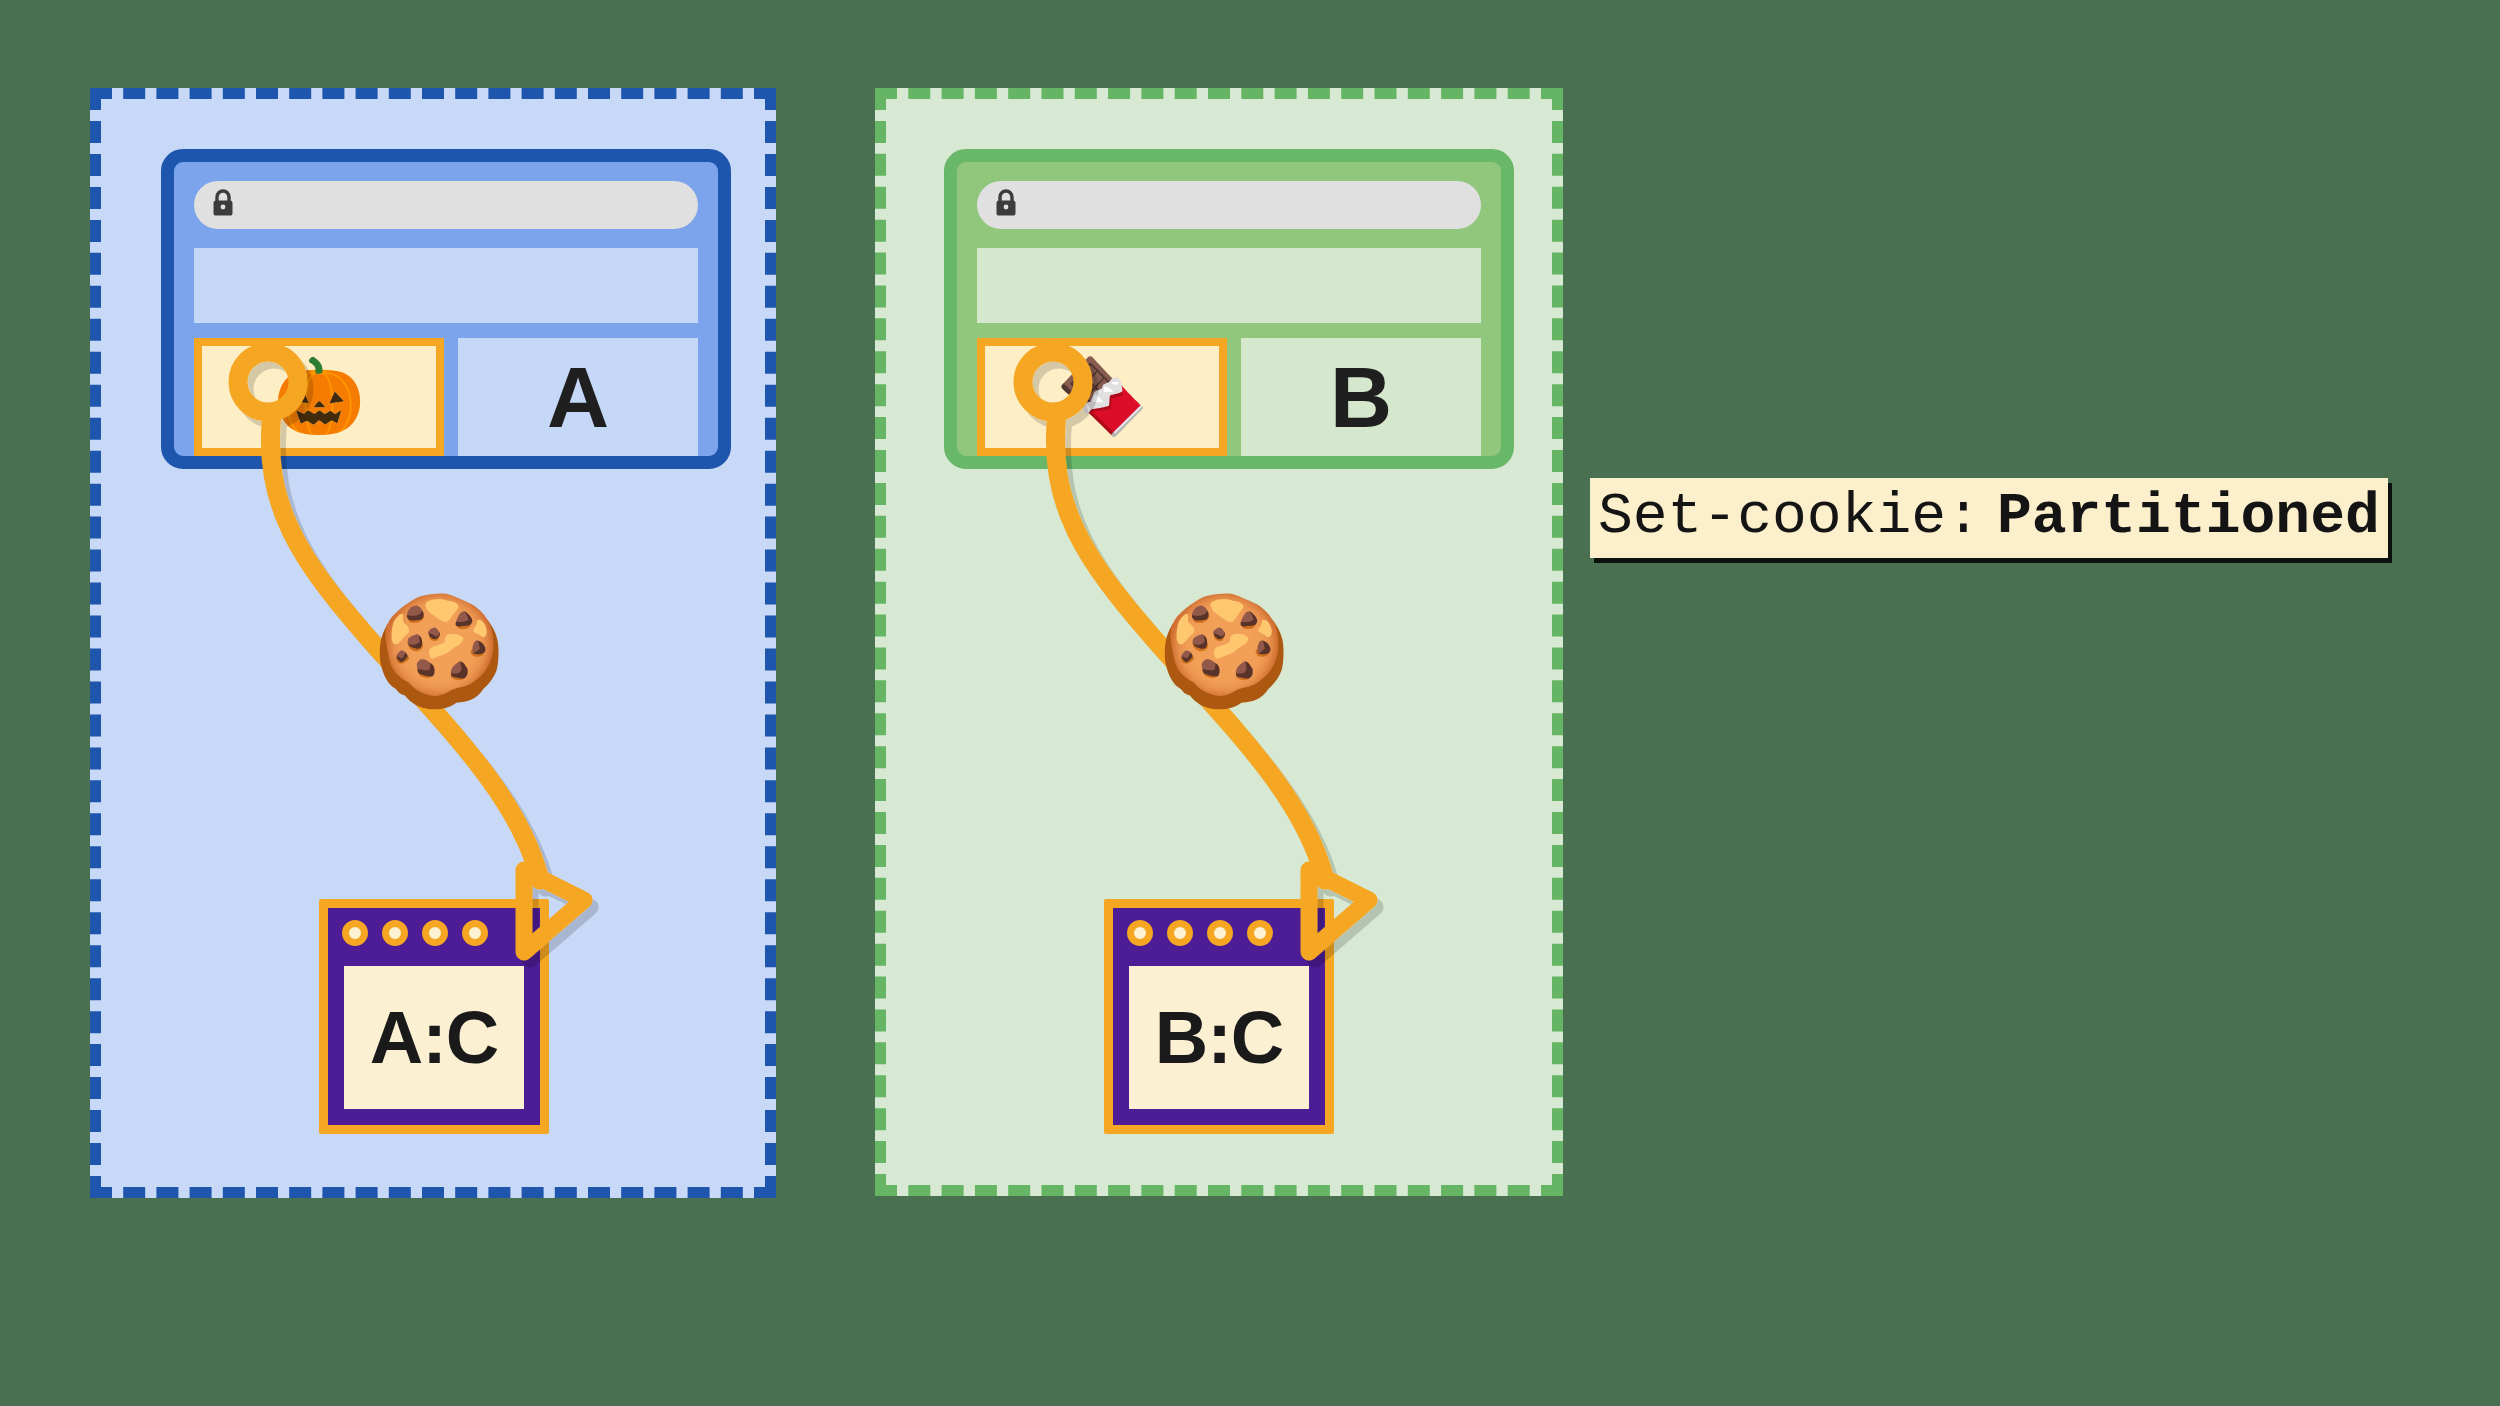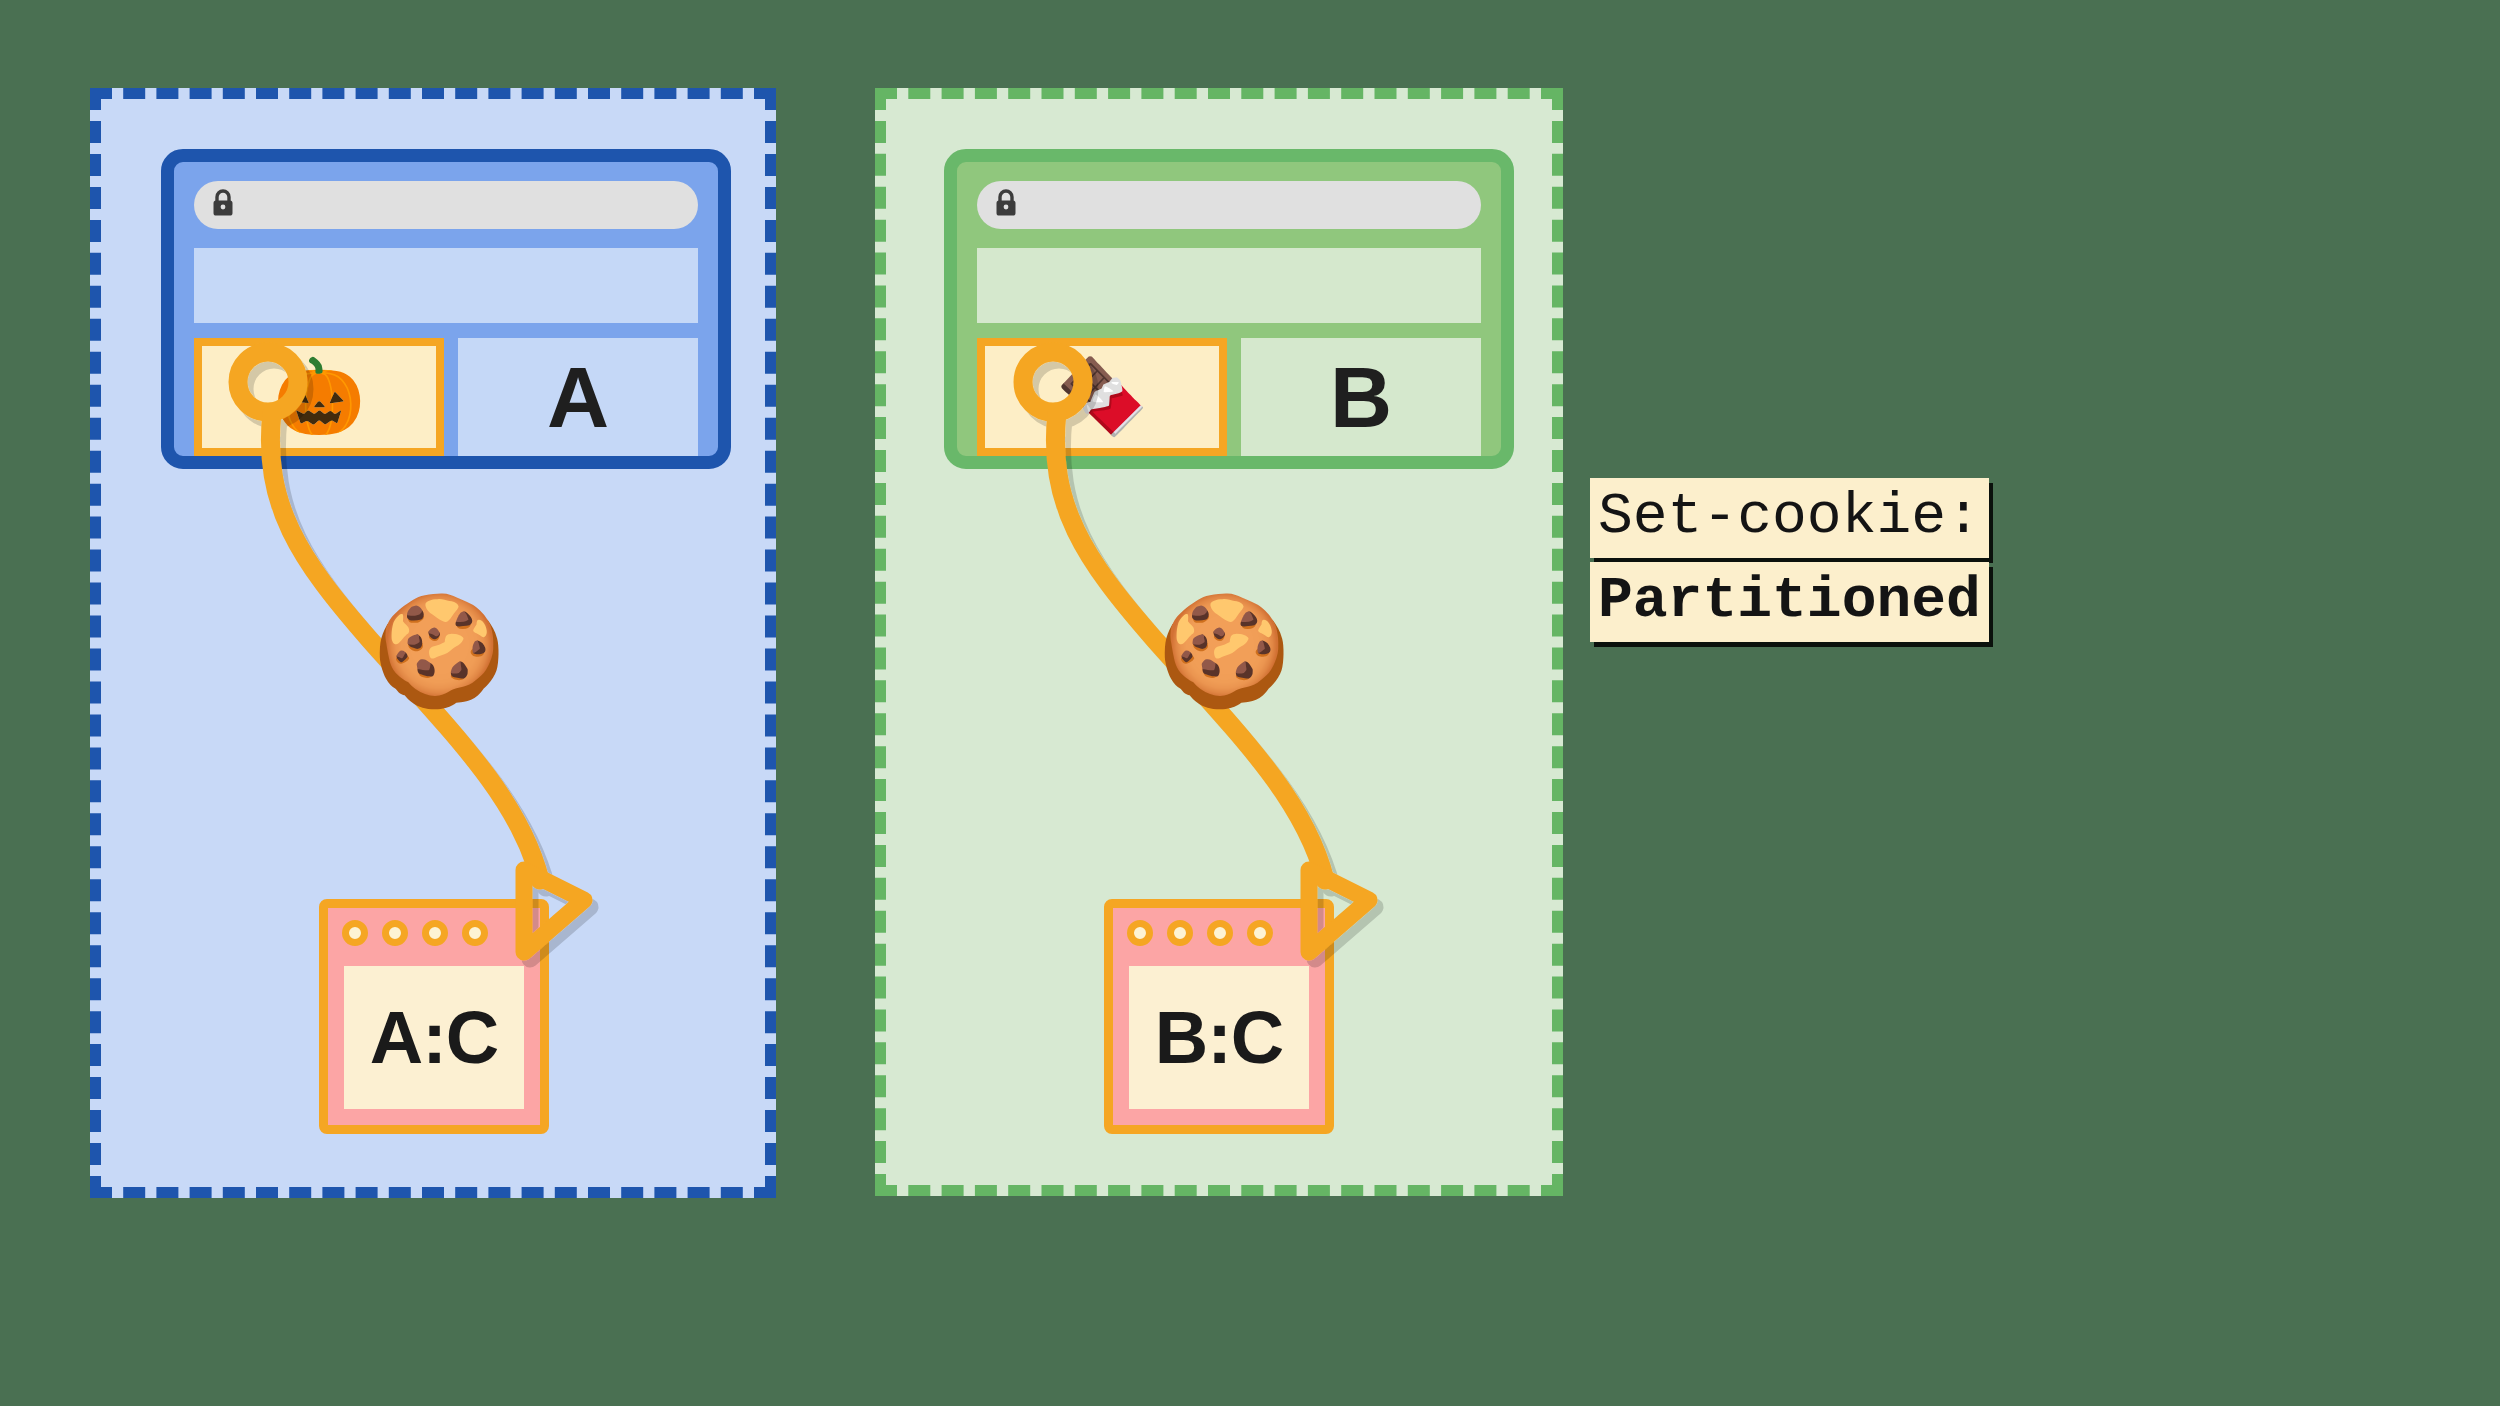--- a/index.html
+++ b/index.html
@@ -94,23 +94,23 @@
     position:absolute;
     font-size:108px;line-height:1;
     user-select:none;
   }
 
   
   .card{
     position:absolute;
     box-sizing:border-box;
     width:230px;height:235px;
-    background:#fca5a5;
+    background:#4c1d95;
     border:9px solid #F5A623;
-    border-radius:8px;
+    border-radius:2px;
   }
   .card .holes{
     position:absolute;left:14px;top:12px;
     display:flex;gap:14px;
   }
   .card .hole{
     width:26px;height:26px;border-radius:50%;
     background:#FDF3D4;
     border:7px solid #F5A623;
     box-sizing:border-box;
@@ -125,21 +125,21 @@
     font-family:"Liberation Sans", sans-serif;
     letter-spacing:-1px;line-height:1;
   }
 
   
   .connector{position:absolute;left:0;top:0;width:2500px;height:1406px;pointer-events:none;}
 
   
   .code{
     position:absolute;left:1590px;top:478px;
-    display:flex;flex-direction:column;align-items:flex-start;
+    display:flex;align-items:flex-start;
     font-family:"Liberation Mono", monospace;
   }
   .code .line{
     background:#FCEFCC;
     color:#141414;
     font-size:58px;
     line-height:1.0;
     padding:10px 8px 12px 8px;
     box-shadow:4px 5px 0 rgba(0,0,0,0.85);
     white-space:pre;

